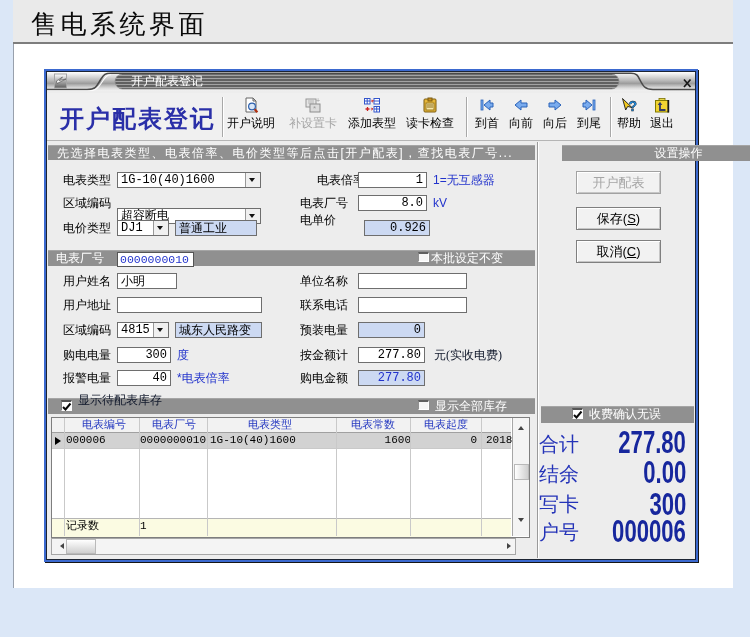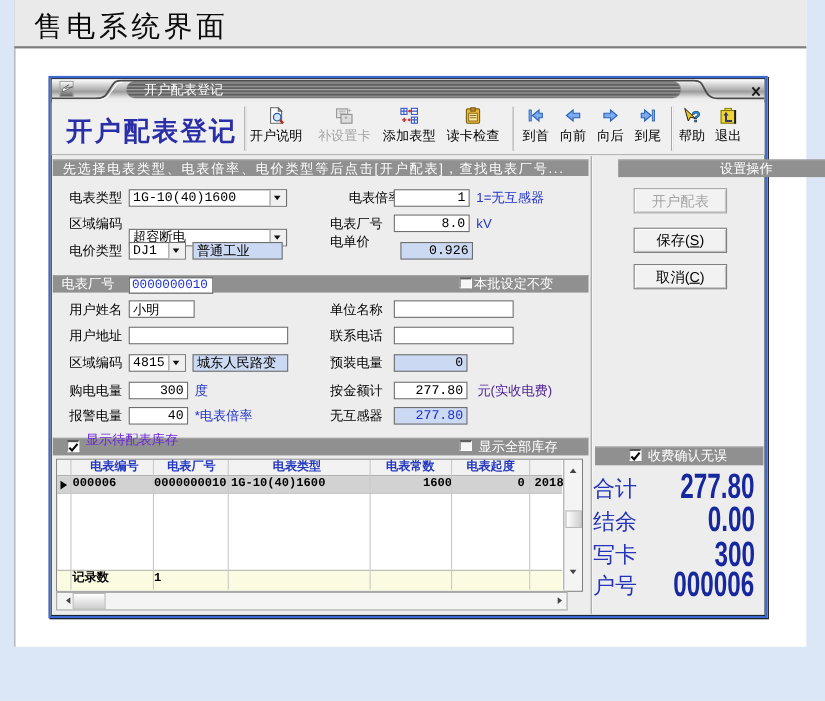--- a/index.html
+++ b/index.html
@@ -15,38 +15,38 @@
 #tools{left:47px;top:93px;width:648px;height:47px;background:#f0f0f0;border-bottom:1px solid #b5b5b5;}
 #bigtitle{left:60px;top:103px;font-size:24px;font-weight:bold;color:#2a2fa8;letter-spacing:2px;}
 .tsep{position:absolute;top:97px;width:1px;height:40px;background:#a8a8a8;border-right:1px solid #fff;}
 .tbtn{position:absolute;top:97px;height:42px;text-align:center;font-size:12px;color:#000;}
 .tbtn svg{display:block;margin:0 auto;}
 .tbtn .tl{display:block;margin-top:1px;white-space:nowrap;}
 .dis{color:#a5a5a5;}
 .gbar{position:absolute;background:#909090;border-top:1px solid #a5a5a5;color:#fff;font-size:12px;height:15px;line-height:15px;white-space:nowrap;}
 .lb{position:absolute;font-size:12px;color:#000;white-space:nowrap;line-height:16px;}
 .bl{color:#2233cc;}
-.rd{color:#4c1d95;}
+.rd{color:#0f172a;font-family:Liberation Serif, serif;}
 .inp{position:absolute;background:#fff;border:1px solid #6e6e6e;font-size:12px;height:14px;
  font-family:"Liberation Mono",monospace;color:#000;line-height:14px;white-space:nowrap;overflow:hidden;padding:0 3px;}
 .cjk{font-family:"Liberation Sans",sans-serif;}
 .lite{background:#ccd9f2;}
 .rt{text-align:right;}
 .drop{position:absolute;background:#fff;border:1px solid #6e6e6e;height:14px;}
 .drop .dt{position:absolute;left:3px;top:0px;font-size:12px;line-height:14px;white-space:nowrap;font-family:"Liberation Mono",monospace;}
 .drop .db{position:absolute;right:0;top:0;bottom:0;width:14px;background:#f0f0f0;border-left:1px solid #999;}
 .drop .db:after{content:"";position:absolute;left:3px;top:5px;border:3.5px solid transparent;border-top:4px solid #111;}
 .cbw{position:absolute;width:11px;height:11px;background:#fff;border-top:2px solid #555;border-left:1px solid #808080;border-right:1px solid #fff;border-bottom:1px solid #fff;box-sizing:border-box;}
 .cbd{position:absolute;width:11px;height:10px;background:#f6f6f6;border-top:2px solid #5f5f5f;border-left:1px solid #909090;border-right:1px solid #fff;border-bottom:1px solid #fff;box-sizing:border-box;}
 .pbtn{position:absolute;left:576px;width:85px;height:23px;background:#f2f2f2;border:1px solid #7f7f7f;
  box-shadow:inset 1px 1px 0 #fff,inset -1px -1px 0 #c6c6c6;font-size:13px;text-align:center;line-height:22px;box-sizing:border-box;}
 .sumlb{position:absolute;left:539px;font-size:20px;color:#2433b8;}
 .sumv{position:absolute;font-size:32px;font-weight:bold;color:#17279d;line-height:1;
  transform:scaleX(0.69);transform-origin:100% 50%;white-space:nowrap;right:64px;}
-#grid{left:51px;top:417px;width:477px;height:119px;border:1px solid #7e7e7e;background:#fff;font-weight:bold;}
+#grid{left:51px;top:417px;width:477px;height:119px;border:1px solid #7e7e7e;background:#fff;}
 .gv{position:absolute;top:0;width:1px;background:#c9c9c9;}
 .gcell{position:absolute;font-size:11px;line-height:15px;white-space:nowrap;font-family:"Liberation Mono",monospace;}
 #vsb{position:absolute;right:0;top:0;width:16px;height:118px;background:#f4f4f4;border-left:1px solid #a6a6a6;}
 #hsb{left:51px;top:538px;width:463px;height:15px;background:#f4f4f4;border:1px solid #a6a6a6;}
 .sbtn{position:absolute;background:#f0f0f0;border:1px solid #b9b9b9;}
 .arr{position:absolute;width:0;height:0;}
 </style></head>
 <body>
 <div id="card" class="abs"></div>
 <div id="hdr" class="abs">
@@ -232,30 +232,30 @@
 <div class="inp lite rt" style="left:358px;top:322px;width:59px">0</div>
 <div class="lb" style="left:63px;top:347px">购电电量</div>
 <div class="inp rt" style="left:117px;top:347px;width:46px">300</div>
 <div class="lb bl" style="left:177px;top:347px">度</div>
 <div class="lb" style="left:300px;top:347px">按金额计</div>
 <div class="inp rt" style="left:358px;top:347px;width:59px">277.80</div>
 <div class="lb rd" style="left:434px;top:347px">元(实收电费)</div>
 <div class="lb" style="left:63px;top:370px">报警电量</div>
 <div class="inp rt" style="left:117px;top:370px;width:46px">40</div>
 <div class="lb bl" style="left:177px;top:370px">*电表倍率</div>
-<div class="lb" style="left:300px;top:370px">无互感器</div>
+<div class="lb" style="left:300px;top:370px">购电金额</div>
 <div class="inp lite rt" style="left:358px;top:370px;width:59px;color:#2233cc">277.80</div>
 
 <div class="gbar" style="left:48px;top:398px;width:487px;"></div>
 <div class="cbw" style="left:61px;top:400px">
     <svg width="11" height="11" style="position:absolute;left:-1px;top:-1px">
       <polyline points="2,6 4.5,8.5 9.5,2.5" fill="none" stroke="#0a0a0a" stroke-width="2"></polyline>
     </svg>
   </div>
-<div class="lb" style="left:78px;top:392px;color:#6d28d9">显示待配表库存</div>
+<div class="lb" style="left:78px;top:392px;color:#0f172a">显示待配表库存</div>
 <div class="cbd" style="left:418px;top:400px"></div>
 <div class="lb" style="left:435px;top:398px;color:#fff">显示全部库存</div>
 
 <div id="grid" class="abs">
   <div class="ghead" style="position:absolute;left:0;top:0;width:459px;height:14px;background:#f2f2f2;border-bottom:1px solid #a0a0a0;"></div>
   <span class="gcell cjk" style="left:30px;top:0;color:#2438c0">电表编号</span>
   <span class="gcell cjk" style="left:100px;top:0;color:#2438c0">电表厂号</span>
   <span class="gcell cjk" style="left:196px;top:0;color:#2438c0">电表类型</span>
   <span class="gcell cjk" style="left:299px;top:0;color:#2438c0">电表常数</span>
   <span class="gcell cjk" style="left:372px;top:0;color:#2438c0">电表起度</span>

